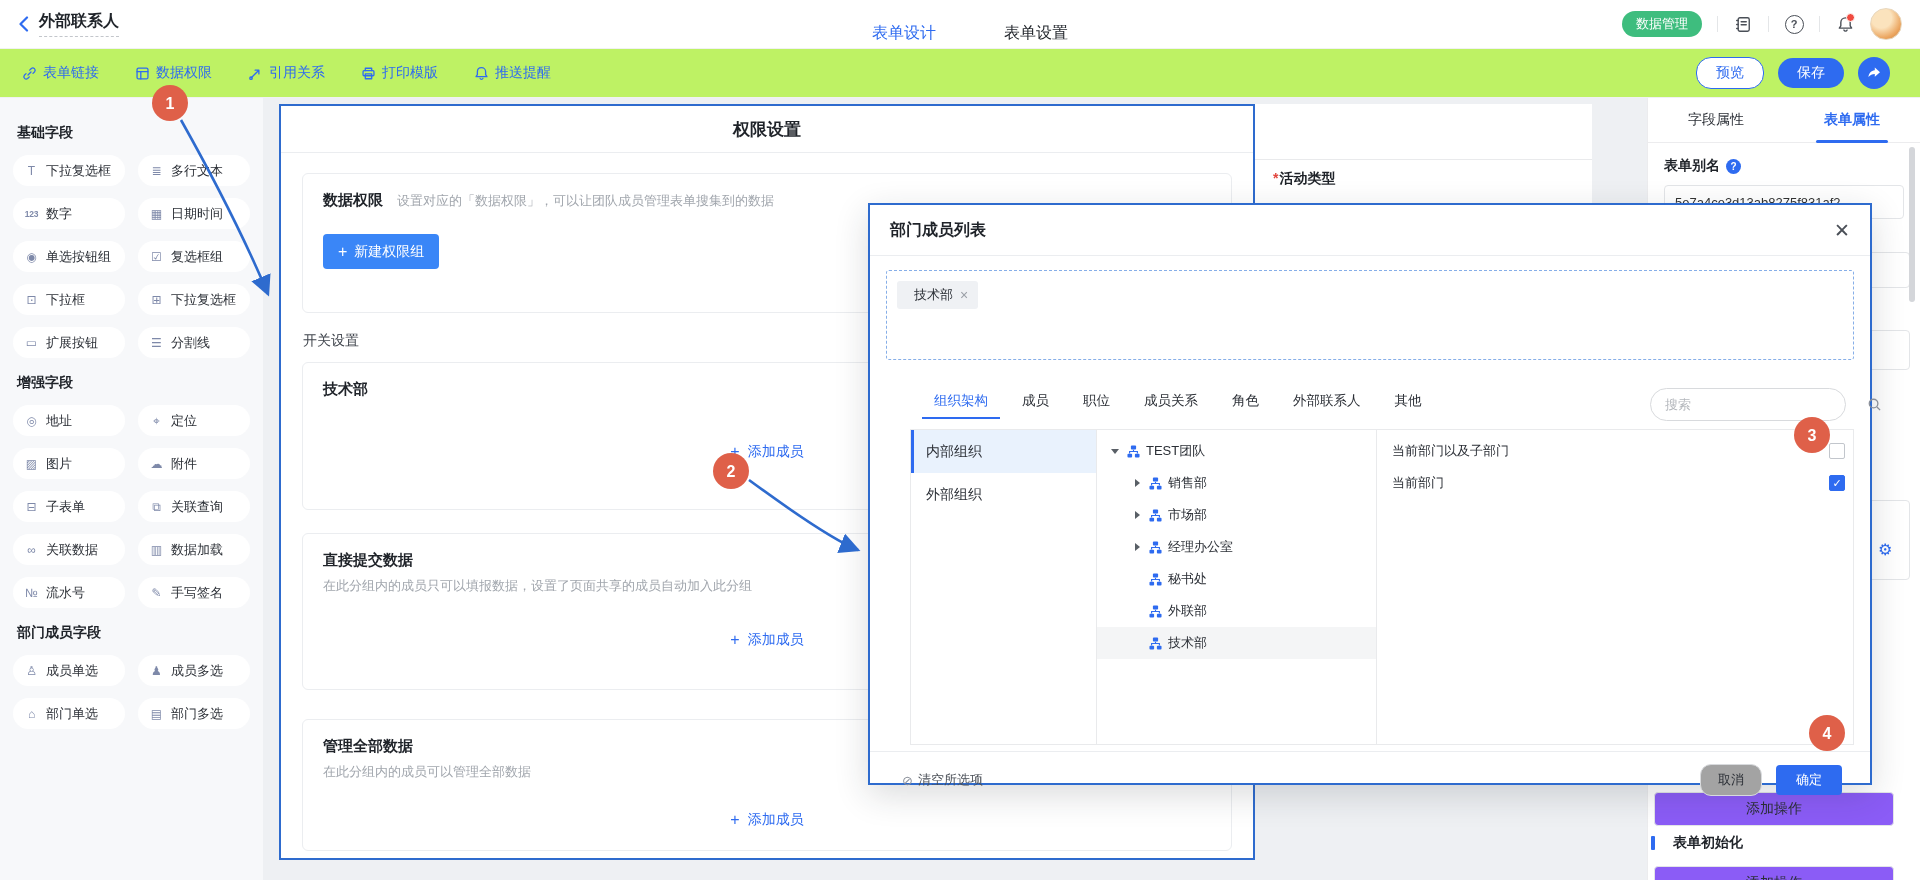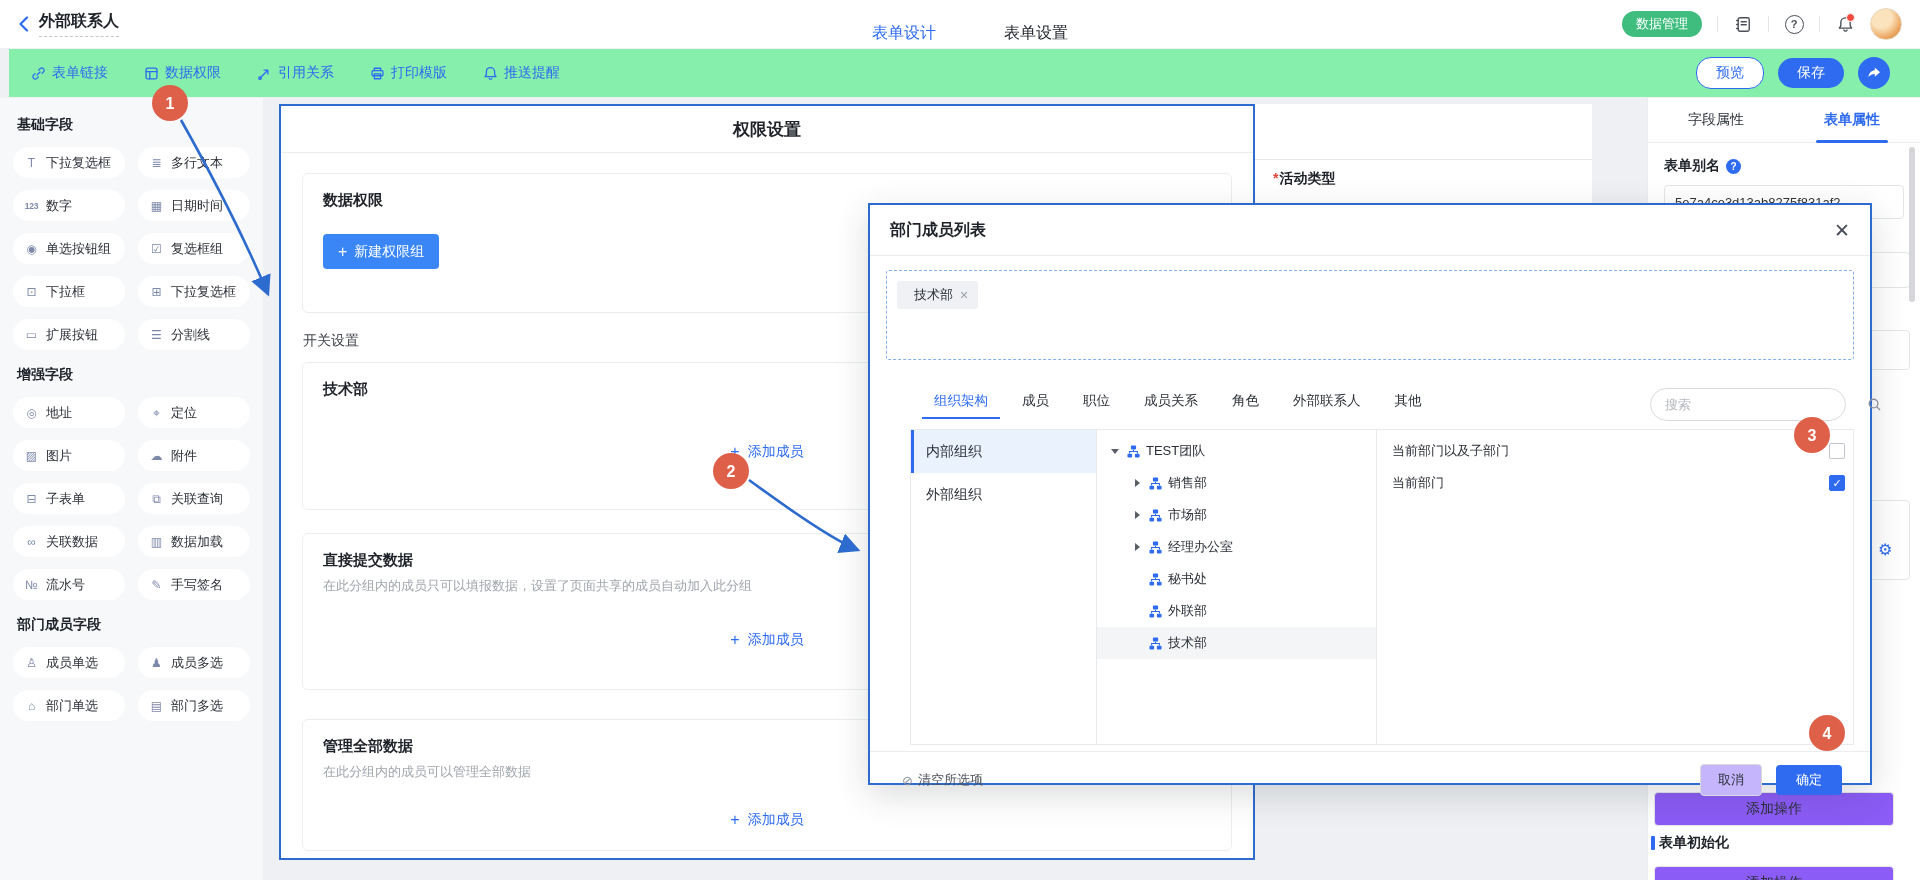--- a/index.html
+++ b/index.html
@@ -15,31 +15,31 @@
   .h-tab.active{color:#2e6bf0;}
   .h-tab.active::after{content:"";position:absolute;left:0;right:0;bottom:0;height:3px;background:#2e6bf0;border-radius:2px;}
   .header-right{margin-left:auto;display:flex;align-items:center;gap:15px;}
   .pill-green{height:26px;padding:0 14px;border-radius:13px;background:#3ebd7e;color:#fff;font-size:13px;display:flex;align-items:center;cursor:pointer;}
   .vsep{width:1px;height:16px;background:#e4e6e8;}
   .h-ic{width:20px;height:20px;display:flex;align-items:center;justify-content:center;color:#4a4f57;cursor:pointer;position:relative;}
   .help-circle{width:17px;height:17px;border:1.4px solid #4a4f57;border-radius:50%;font-size:11px;font-weight:700;display:flex;align-items:center;justify-content:center;}
   .red-dot{position:absolute;top:-1px;right:0;width:7px;height:7px;border-radius:50%;background:#f04a3f;border:1px solid #fff;}
   .avatar{width:30px;height:30px;border-radius:50%;background:radial-gradient(circle at 35% 30%,#fbe3bd 0 35%,#eba55f 70%,#c97b3a);border:1px solid #e8d7bd;cursor:pointer;}
   
-  .toolbar{position:absolute;left:9px;top:49px;right:0;height:49px;background:#86efac;border-bottom:1px solid #f0f1f2;z-index:5;display:flex;align-items:center;padding:0 22px;box-sizing:border-box;}
+  .toolbar{position:absolute;left:0;top:49px;right:0;height:49px;background:#bef264;border-bottom:1px solid #f0f1f2;z-index:5;display:flex;align-items:center;padding:0 22px;box-sizing:border-box;}
   .tb-item{display:flex;align-items:center;gap:6px;color:#2e6bf0;font-size:14px;margin-right:36px;cursor:pointer;}
   .tb-item svg{stroke:#2e6bf0;fill:none;stroke-width:1.4;stroke-linecap:round;stroke-linejoin:round;}
   .toolbar-right{margin-left:auto;display:flex;align-items:center;gap:14px;padding-right:8px;}
   .btn-outline{height:30px;padding:0 19px;border-radius:15px;border:1px solid #2e6bf0;color:#2e6bf0;background:#fff;font-size:14px;display:flex;align-items:center;cursor:pointer;}
   .btn-solid{height:30px;padding:0 19px;border-radius:15px;border:none;color:#fff;background:#2e6bf0;font-size:14px;display:flex;align-items:center;cursor:pointer;}
   .btn-round{width:32px;height:32px;border-radius:50%;background:#2e6bf0;display:flex;align-items:center;justify-content:center;cursor:pointer;}
   
   .left-sidebar{position:absolute;left:0;top:98px;width:263px;bottom:0;background:#f7f8fa;z-index:2;padding:18px 13px 0;box-sizing:border-box;}
   .group-title{font-size:14px;font-weight:700;margin:16px 4px 13px;}
-  .group-title:first-child{margin-top:0;}
+  .group-title:first-child{margin-top:8px;}
   .pill-grid{display:grid;grid-template-columns:112px 112px;gap:12px 13px;}
   .fpill{height:31px;background:#fff;border-radius:16px;display:flex;align-items:center;gap:7px;padding:0 11px;font-size:13px;color:#2b2f36;cursor:grab;box-sizing:border-box;}
   .fpill .ic{width:15px;text-align:center;color:#7e89a9;font-size:12px;flex:none;}
   .fpill .ic.num{font-size:8.5px;font-weight:700;letter-spacing:-.3px;}
   .recycle{position:absolute;left:0;bottom:0;width:263px;height:38px;background:#fbfcfd;border-top:1px solid #e9eaec;display:flex;align-items:center;gap:8px;padding-left:46px;box-sizing:border-box;color:#4a4f57;font-size:13px;cursor:pointer;}
   .recycle svg{stroke:#5a6069;fill:none;stroke-width:1.4;stroke-linecap:round;}
   
   .bg-form{position:absolute;left:1255px;top:104px;width:337px;height:99px;background:#fff;z-index:1;}
   .bg-form .line{position:absolute;left:0;right:0;top:55px;height:1px;background:#e9eaec;}
   .bg-field-label{position:absolute;left:18px;top:66px;font-size:14px;font-weight:700;color:#1f2329;}
@@ -62,21 +62,21 @@
   .rs-tab.active{color:#2e6bf0;font-weight:600;}
   .rs-tab.active::after{content:"";position:absolute;bottom:-1px;left:50%;transform:translateX(-50%);width:72px;height:3px;background:#2e6bf0;border-radius:2px;}
   .rs-body{padding:14px 16px;}
   .alias-row{display:flex;align-items:center;gap:6px;font-size:14px;font-weight:700;}
   .q-badge{width:15px;height:15px;border-radius:50%;background:#2e6bf0;color:#fff;font-size:10px;font-weight:700;display:flex;align-items:center;justify-content:center;cursor:pointer;}
   .rs-input{margin-top:10px;width:100%;height:34px;border:1px solid #e3e5e8;border-radius:4px;padding:0 10px;font-size:13px;color:#333;box-sizing:border-box;font-family:inherit;background:#fff;}
   .frag{position:absolute;background:#fff;border:1px solid #e3e5e8;border-radius:4px;box-sizing:border-box;}
   .gear{position:absolute;color:#2e6bf0;font-size:16px;cursor:pointer;}
   .scrollbar{position:absolute;left:261px;top:49px;width:6px;height:155px;border-radius:3px;background:#d4d6da;cursor:pointer;}
   .rs-btn{position:absolute;left:6px;width:240px;height:34px;border:1px solid #e3e5e8;border-radius:4px;background:#8b5cf6;display:flex;align-items:center;justify-content:center;font-size:14px;color:#2b2f36;cursor:pointer;box-sizing:border-box;}
-  .rs-section{position:absolute;left:3px;display:flex;align-items:center;gap:4px;font-size:14px;font-weight:700;}
+  .rs-section{position:absolute;left:3px;display:flex;align-items:center;gap:18px;font-size:14px;font-weight:700;}
   .blue-bar{width:4px;height:14px;background:#2e6bf0;border-radius:1px;}
   
   .modal{position:absolute;left:868px;top:203px;width:1004px;height:582px;background:#fff;border:2px solid #2e6bce;box-sizing:border-box;z-index:30;box-shadow:0 10px 32px rgba(31,35,41,.16);}
   .modal-head{height:50px;display:flex;align-items:center;justify-content:space-between;padding:0 20px;border-bottom:1px solid #ebedf0;}
   .modal-title{font-size:16px;font-weight:600;}
   .modal-close{font-size:19px;color:#4a4f57;cursor:pointer;line-height:1;}
   .modal-body{padding:0 16px;}
   .tag-area{margin-top:14px;height:90px;border:1px dashed #86aee8;border-radius:3px;padding:10px;box-sizing:border-box;}
   .tag{display:inline-flex;align-items:center;gap:7px;height:28px;background:#eff1f4;border-radius:3px;padding:0 10px;font-size:13px;color:#2b2f36;}
   .tag .x{color:#9b9fa6;font-size:14px;cursor:pointer;}
@@ -101,21 +101,21 @@
   .caret.right::before{content:"";border-top:4.5px solid transparent;border-bottom:4.5px solid transparent;border-left:5.5px solid #595f66;}
   .col-opts{flex:1;padding-top:5px;}
   .opt-row{height:32px;display:flex;align-items:center;justify-content:space-between;padding:0 8px 0 15px;font-size:13px;color:#2b2f36;}
   .cb{width:16px;height:16px;border:1px solid #c2c6cc;border-radius:2px;background:#fff;box-sizing:border-box;cursor:pointer;flex:none;}
   .cb.checked{background:#2e6bf0;border-color:#2e6bf0;display:flex;align-items:center;justify-content:center;}
   .cb.checked::after{content:"✓";color:#fff;font-size:11px;font-weight:700;}
   .modal-footer{margin-top:0;height:56px;border-top:1px solid #ebedf0;display:flex;align-items:center;justify-content:space-between;padding:0 16px;margin-left:0;margin-right:0;margin-top:6px;margin-left:-16px;margin-right:-16px;padding-left:32px;padding-right:28px;}
   .clear-sel{display:flex;align-items:center;gap:5px;font-size:13px;color:#4a4f57;cursor:pointer;}
   .clear-ic{font-size:13px;color:#8a8f99;}
   .footer-btns{display:flex;align-items:center;gap:14px;}
-  .btn-cancel{height:30px;padding:0 17px;border:1px solid #d8dadd;border-radius:4px;background:#c4b5fd;font-size:13px;color:#2b2f36;display:flex;align-items:center;cursor:pointer;}
+  .btn-cancel{height:30px;padding:0 17px;border:1px solid #d8dadd;border-radius:11px;background:#a3a3a3;font-size:13px;color:#2b2f36;display:flex;align-items:center;cursor:pointer;}
   .btn-ok{height:30px;padding:0 20px;border:none;border-radius:4px;background:#2e6bf0;font-size:13px;color:#fff;display:flex;align-items:center;cursor:pointer;}
   
   .annotations{position:absolute;inset:0;z-index:60;pointer-events:none;}
 </style>
 </head>
 <body>
 
 <div class="stage">
 
   <div class="bg-form">
@@ -321,20 +321,21 @@
       </svg>
     <span>字段回收站</span>
   </div>
 
   <div class="perm-panel">
     <div class="panel-title-row">权限设置</div>
     <div class="panel-body">
       <div class="card" style="height:140px;">
         <div class="card-head">
           <span class="card-title">数据权限</span>
+          <span class="card-desc">设置对应的「数据权限」，可以让团队成员管理表单搜集到的数据</span>
         </div>
         <button class="btn-new-group">
             <span class="plus">+</span>
             <span>新建权限组</span>
           </button>
       </div>
       <div class="switch-label">开关设置</div>
       <div class="card" style="height:148px;">
         <div class="card-title">技术部</div>
         <div class="add-link" style="margin-top:44px;">

